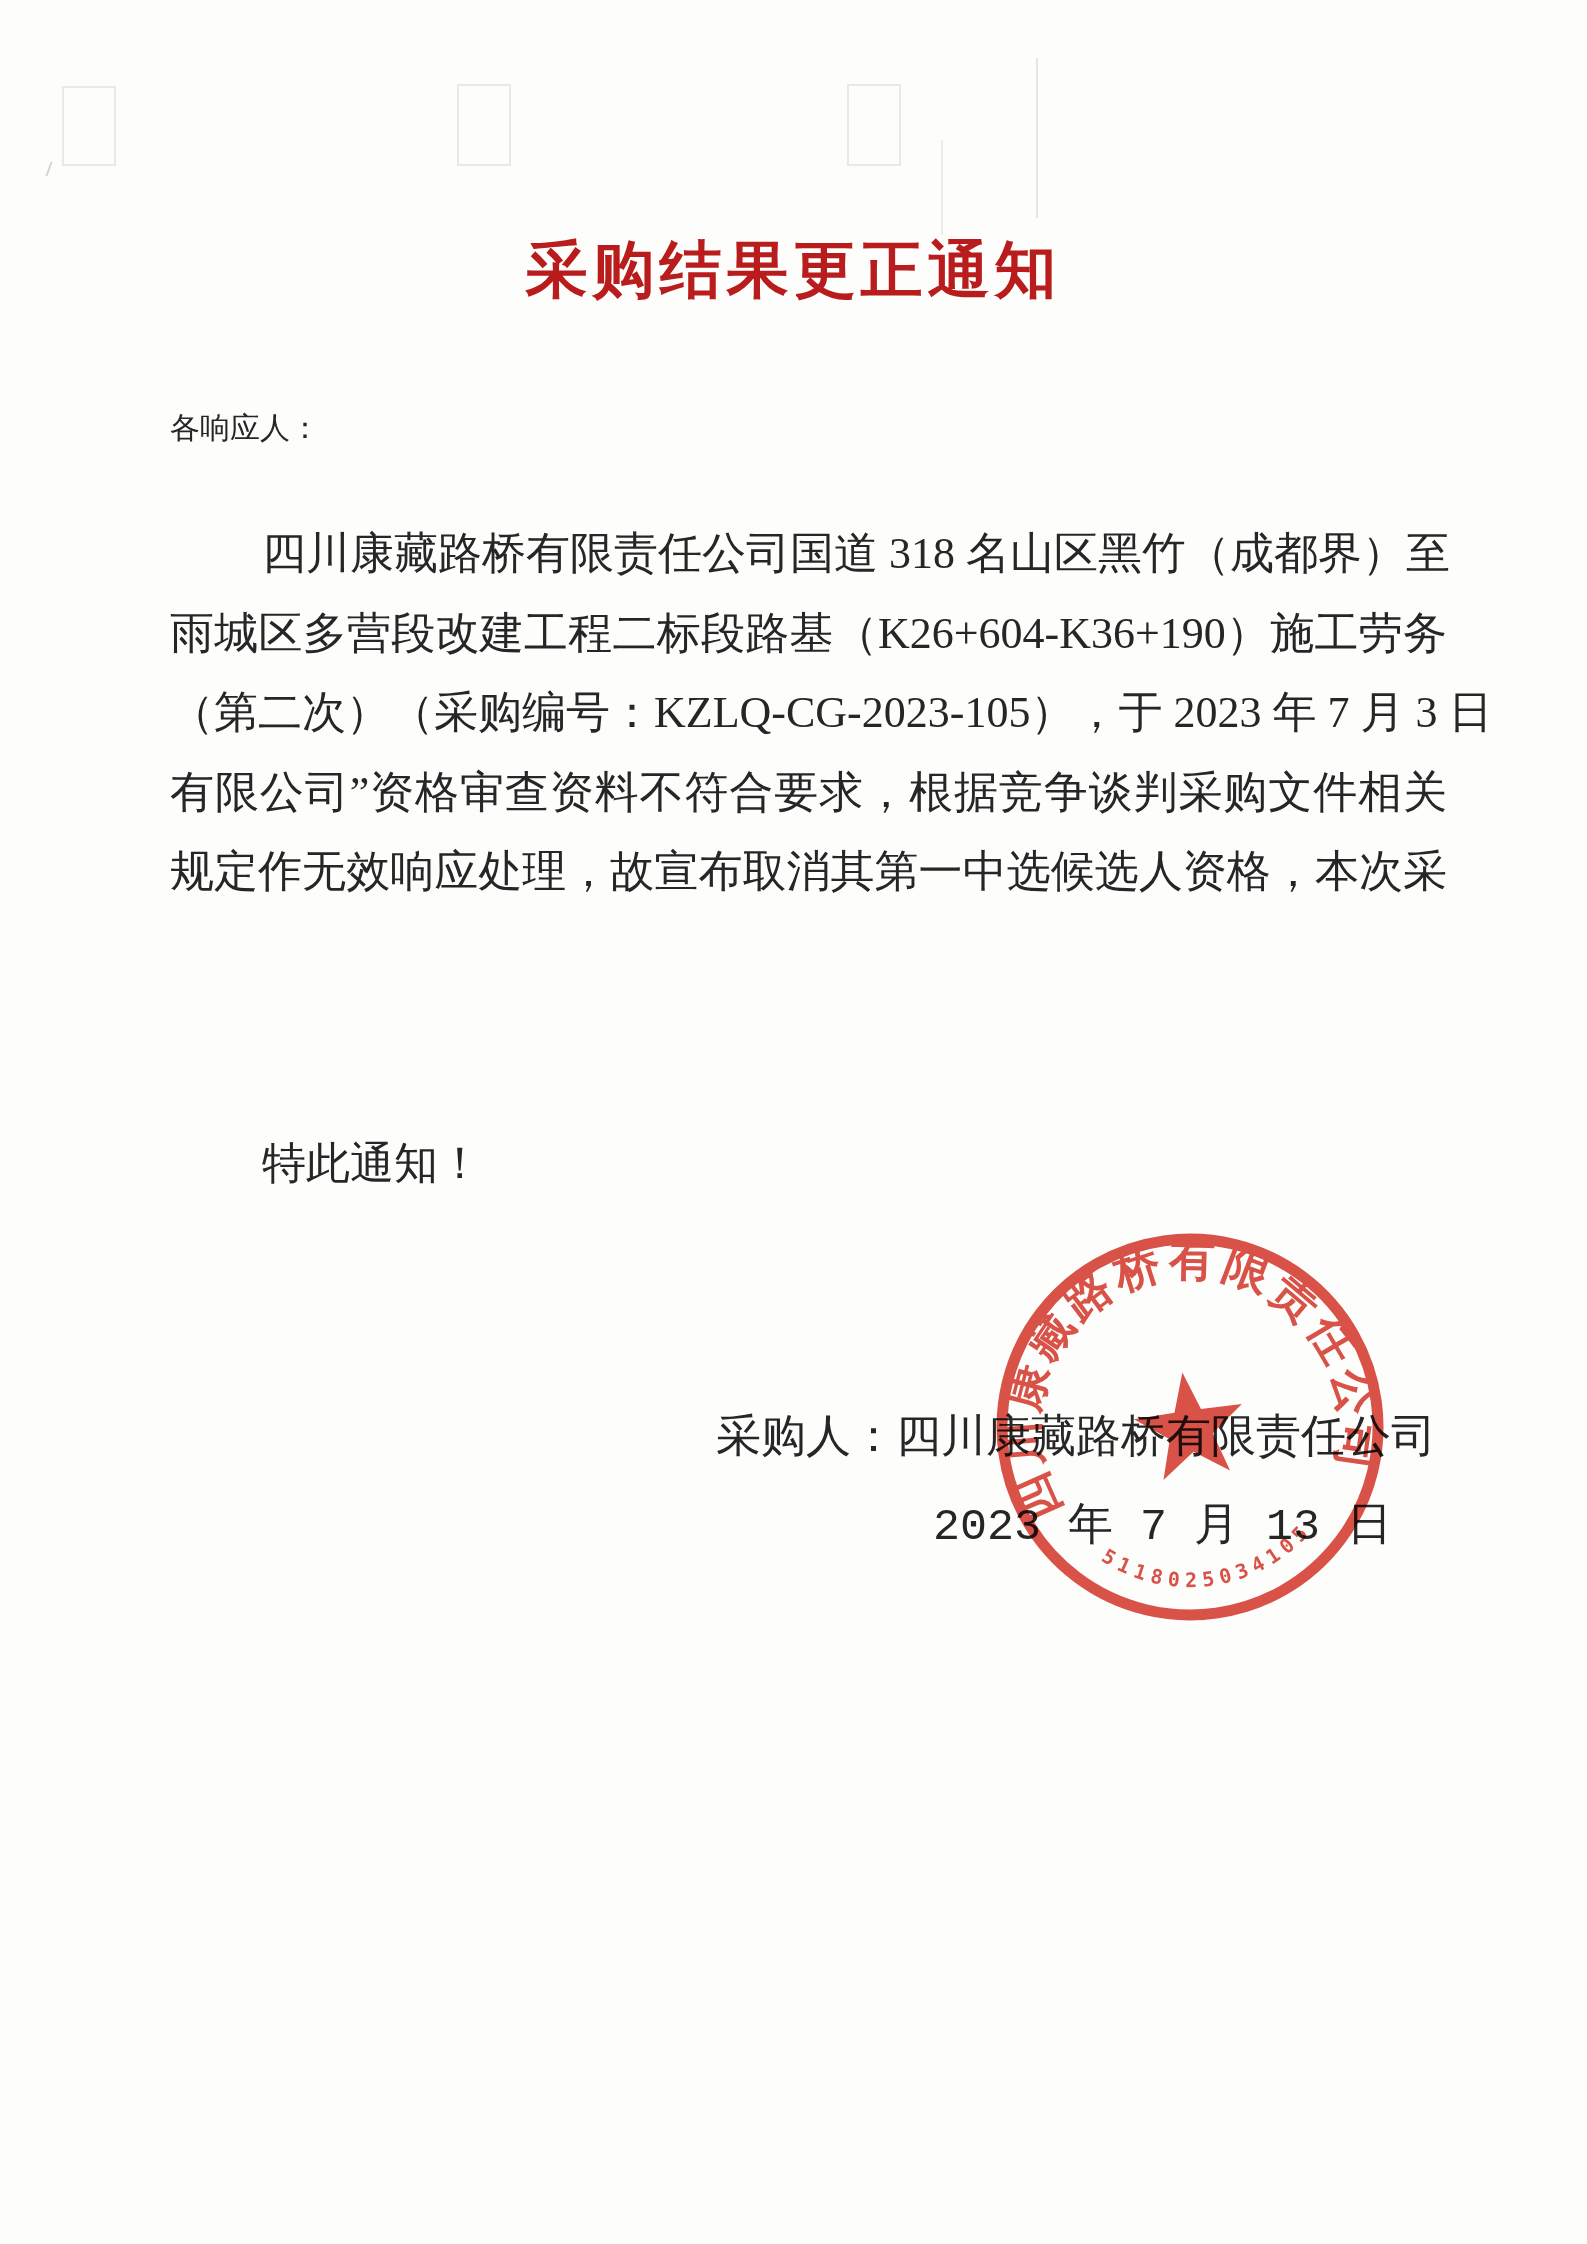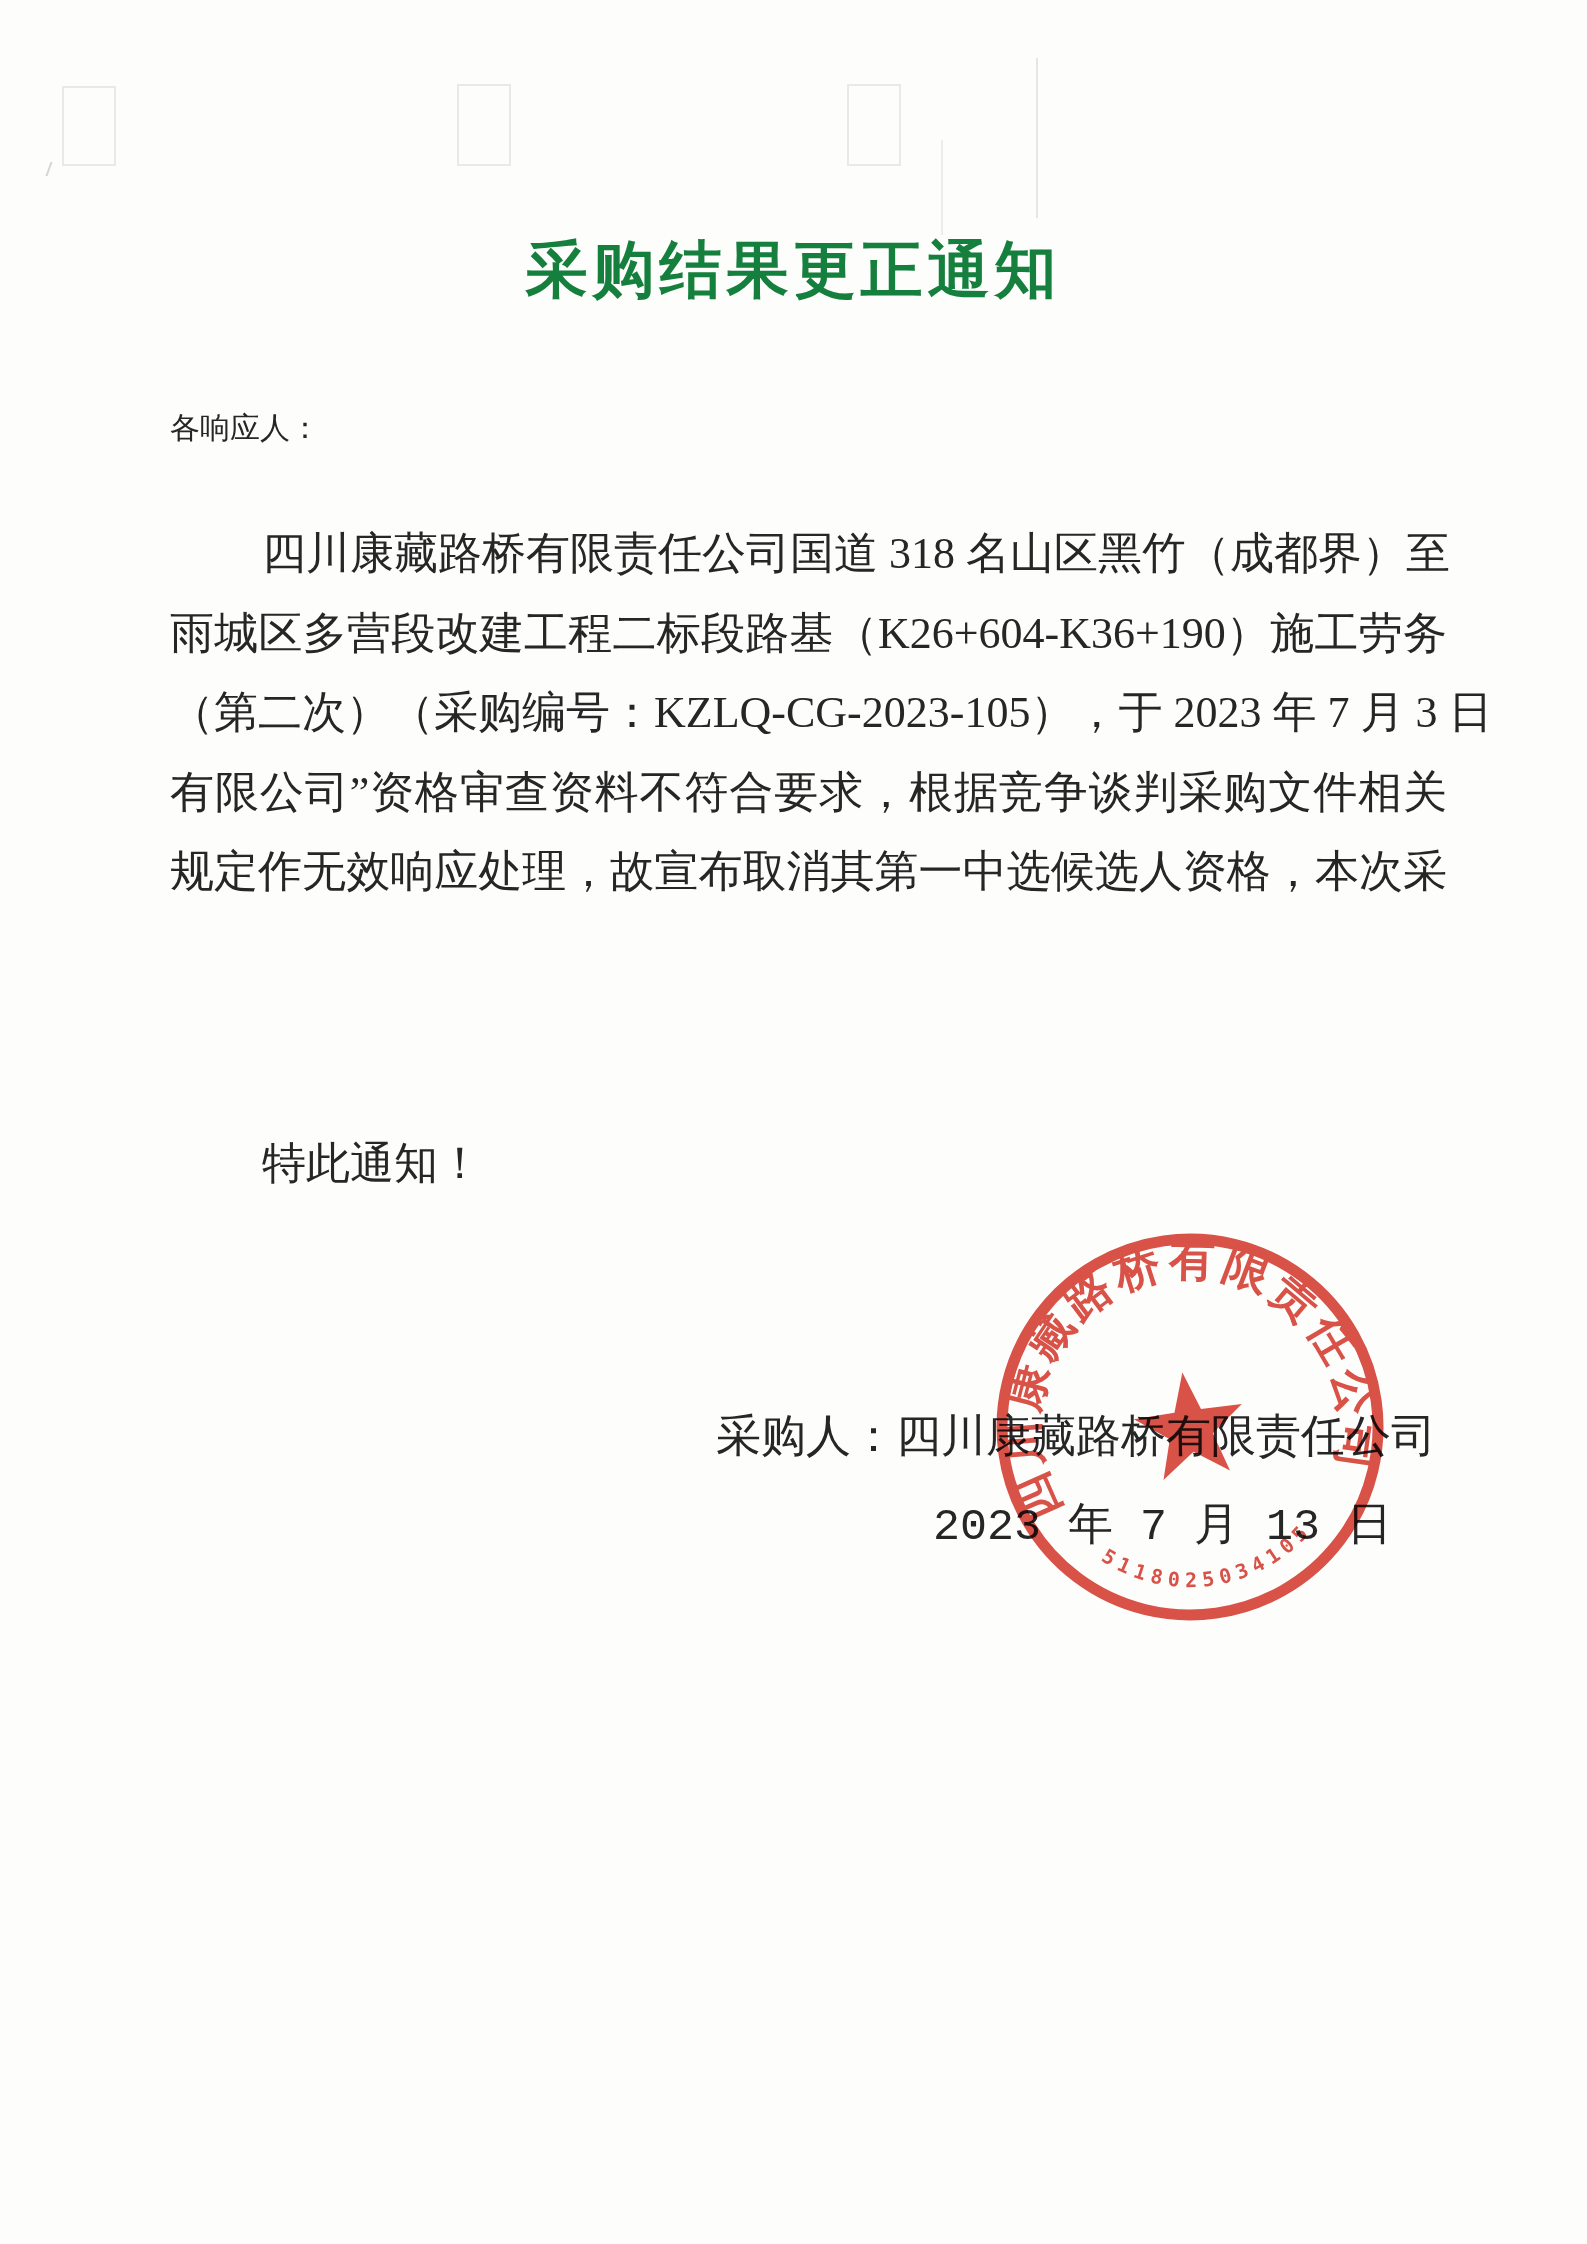--- a/index.html
+++ b/index.html
@@ -18,21 +18,21 @@
   .a2{left:457px;top:84px;width:50px;height:78px;}
   .a3{left:847px;top:84px;width:50px;height:78px;}
   .vline1{position:absolute;left:1036px;top:58px;width:2px;height:160px;background:rgba(90,90,90,0.14);border:none;}
   .vline2{position:absolute;left:941px;top:140px;width:2px;height:95px;background:rgba(90,90,90,0.10);border:none;}
   .tick{position:absolute;left:48px;top:162px;width:8px;height:14px;border-left:2px solid rgba(90,90,90,0.25);transform:skewX(-20deg);border-right:none;border-top:none;border-bottom:none;}
 
   .title{
     position:absolute;left:0;top:228px;width:100%;
     margin:0;text-align:center;
     font-size:62px;font-weight:bold;letter-spacing:5px;
-    color:#15803d;
+    color:#b91c1c;
   }
   .salutation{
     position:absolute;left:170px;top:398px;
     font-size:30px;line-height:60px;
   }
   .paragraph{
     position:absolute;left:170px;top:514px;width:1277px;
     font-size:44px;line-height:79.5px;
   }
   .pline{white-space:nowrap;}

